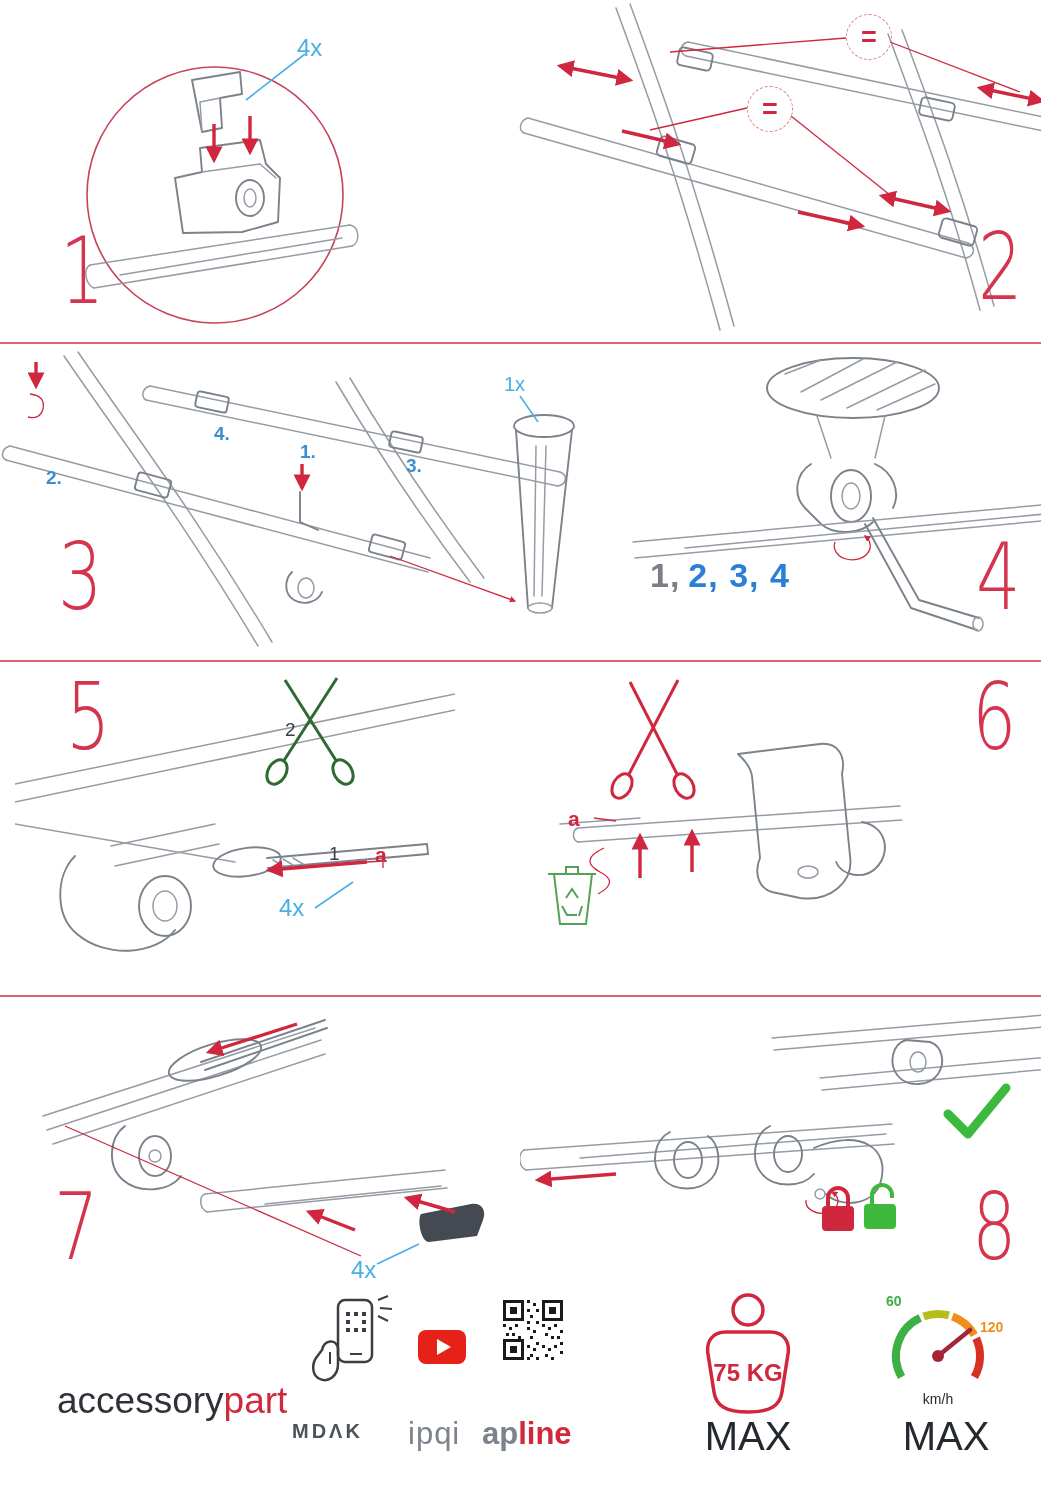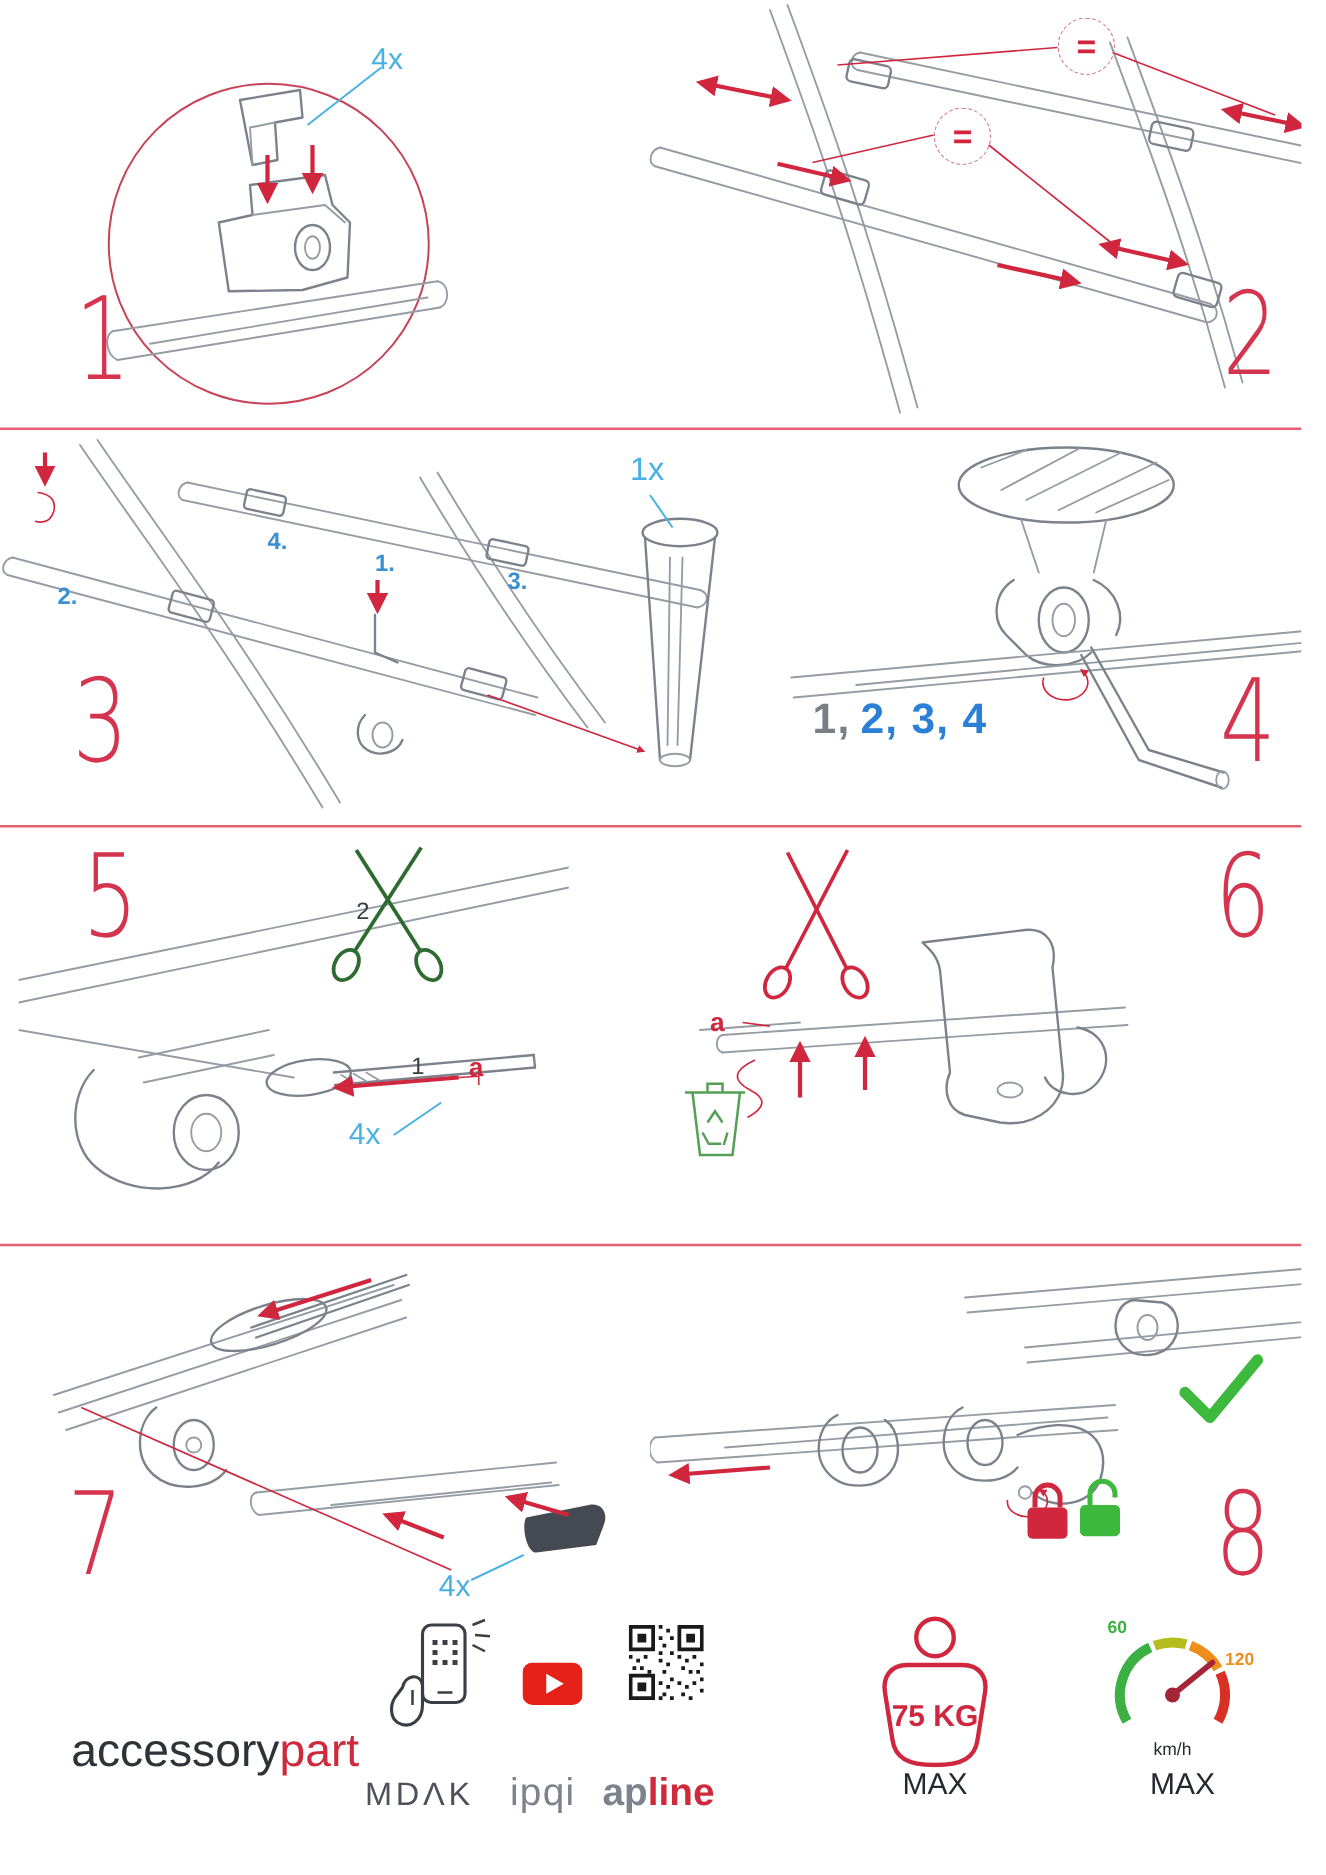--- a/index.html
+++ b/index.html
@@ -20,28 +20,28 @@
             font-size:27px;font-weight:700;}
   .seq{position:absolute;font-size:34px;letter-spacing:1px;font-weight:700;}
   .seq .g{color:#7a7f87;}
   .seq .b{color:#2b7fd6;margin-left:8px;}
   
   .product{position:absolute;left:56px;top:1318px;font-size:52px;font-weight:500;
            letter-spacing:3px;color:#2b2a6e;}
   .brand{position:absolute;left:57px;top:1380px;font-size:37px;font-weight:400;}
   .brand .g{color:#2f3338;}
   .brand .r{color:#cf2a3c;}
-  .logo-mdak{position:absolute;left:292px;top:1420px;font-size:26px;font-weight:400;
+  .logo-mdak{position:absolute;left:292px;top:1420px;font-size:20px;font-weight:700;
              letter-spacing:3px;color:#4d525a;}
   .logo-ipqi{position:absolute;left:408px;top:1416px;font-size:31px;font-weight:400;
              letter-spacing:1px;color:#7d838c;}
   .logo-apline{position:absolute;left:482px;top:1416px;font-size:31px;font-weight:700;}
   .logo-apline .g{color:#7d838c;}
   .logo-apline .r{color:#cf2a3c;}
-  .max{position:absolute;top:1414px;font-size:24px;font-weight:500;color:#24292f;transform:translateX(-50%);text-align:center;}
+  .max{position:absolute;top:1414px;font-size:40px;font-weight:500;color:#24292f;transform:translateX(-50%);text-align:center;}
   
   .ink{fill:none;stroke:#959ca4;stroke-width:1.5;stroke-linecap:round;stroke-linejoin:round;}
   .ink2{fill:none;stroke:#7b828b;stroke-width:1.9;stroke-linecap:round;stroke-linejoin:round;}
   .redl{fill:none;stroke:#d0273f;stroke-width:3.4;}
   .redt{fill:none;stroke:#d0273f;stroke-width:1.3;}
   .bluel{fill:none;stroke:#49b0e3;stroke-width:1.6;}
   .grn{fill:none;stroke:#2e6b30;stroke-width:3;}
   .redsc{fill:none;stroke:#d0273f;stroke-width:3;}
   .bing{fill:none;stroke:#55a055;stroke-width:2;}
 </style>
@@ -167,21 +167,21 @@
         <path class="redt" d="M30,48 q 16,2 13,15 q -3,11 -15,8"></path>
         <line class="redl" x1="302" y1="118" x2="302" y2="142" marker-end="url(#k3)"></line>
         <path class="redt" d="M390,210 L515,255" marker-end="url(#k3)"></path>
       </g>
       <line class="bluel" x1="520" y1="50" x2="538" y2="76"></line>
     </svg>
     <div class="lbl blue-sm" style="left:300px;top:96px">1.</div>
     <div class="lbl blue-sm" style="left:46px;top:122px">2.</div>
     <div class="lbl blue-sm" style="left:406px;top:110px">3.</div>
     <div class="lbl blue-sm" style="left:214px;top:78px">4.</div>
-    <div class="lbl blue" style="left:504px;top:16px;font-size:26px">1x</div>
+    <div class="lbl blue" style="left:504px;top:28px;font-size:20px">1x</div>
   </div>
 
   <div class="panel" style="left:625px;top:346px;width:436px;height:314px">
     <svg width="436" height="314" viewBox="0 0 436 314">
       <defs>
         <marker id="k4" viewBox="0 0 10 10" refX="8" refY="5" markerWidth="5" markerHeight="5" orient="auto-start-reverse">
           <path d="M0,0L10,5L0,10Z" fill="#d0273f"></path>
         </marker>
       </defs>
       <g>

